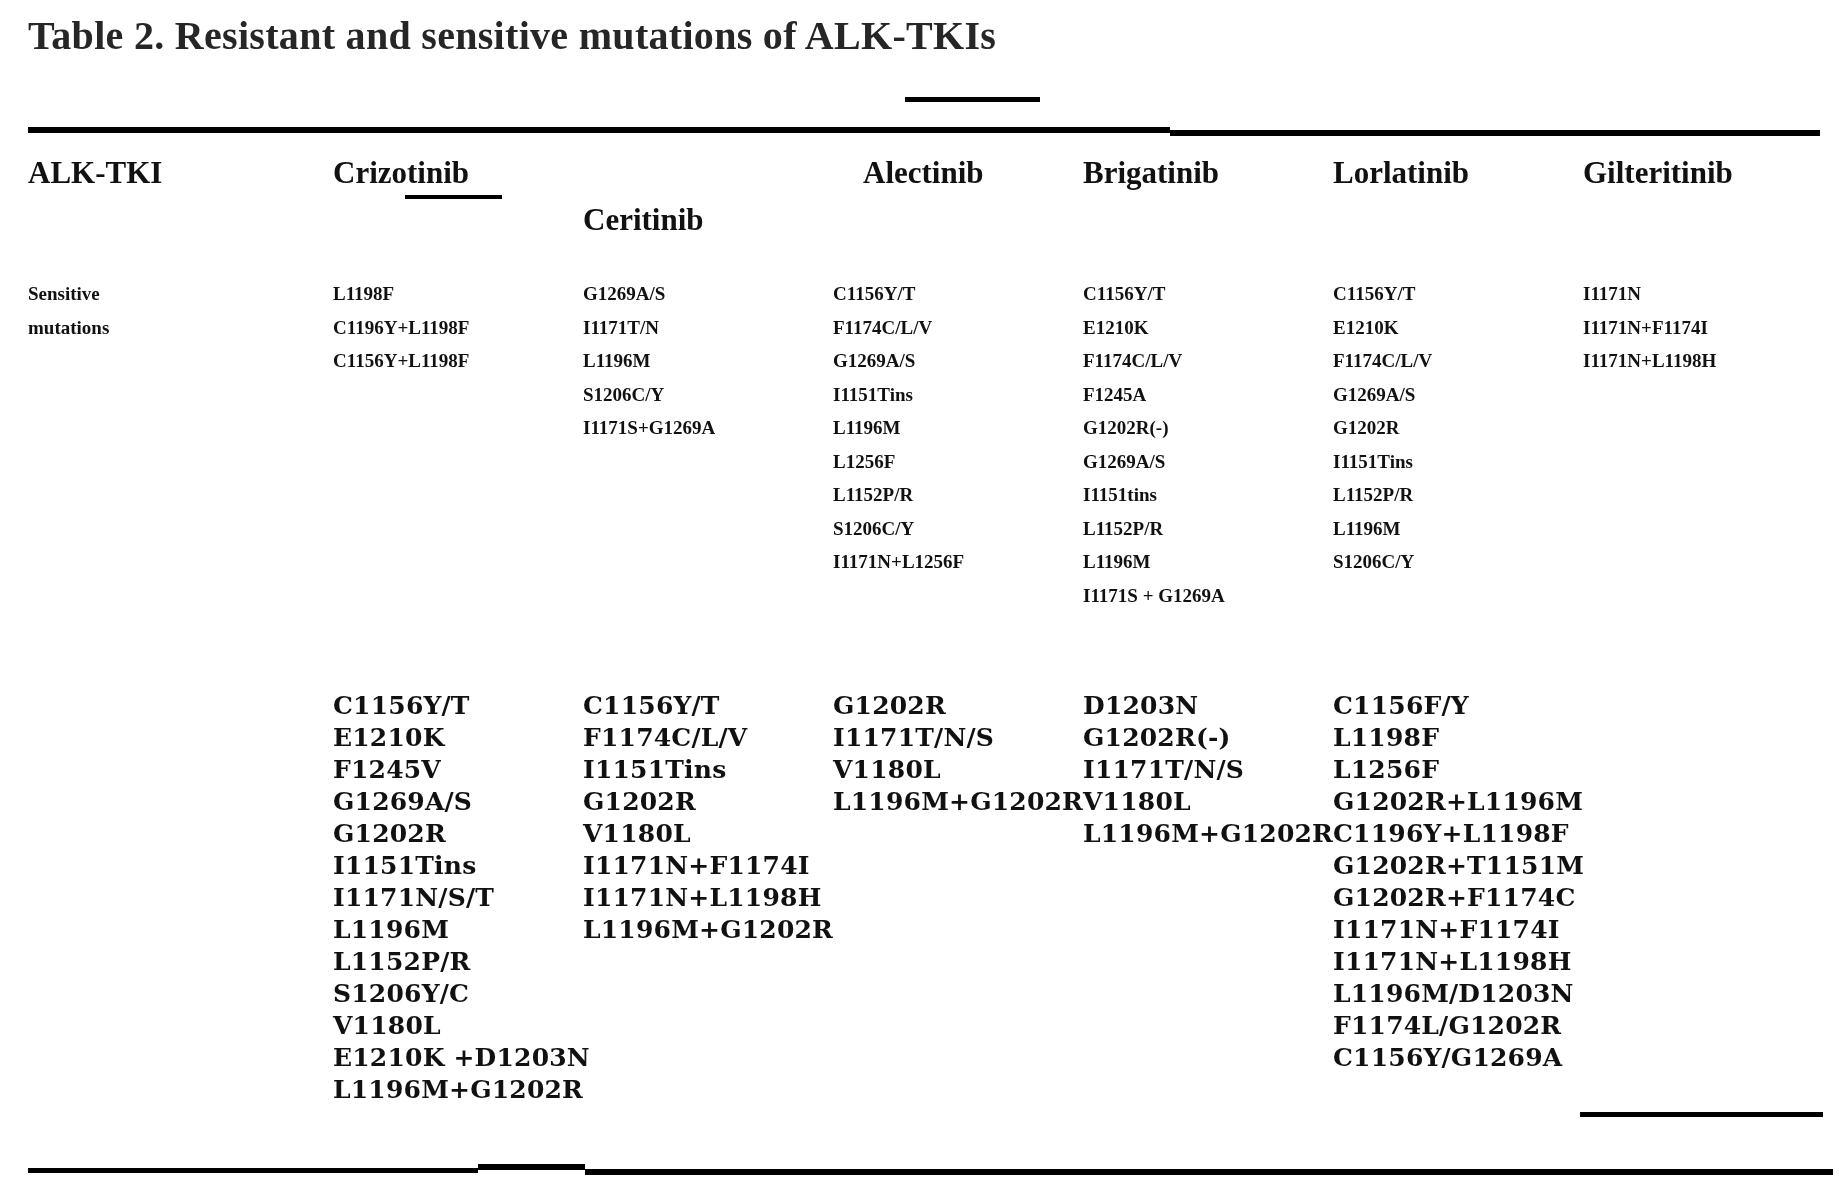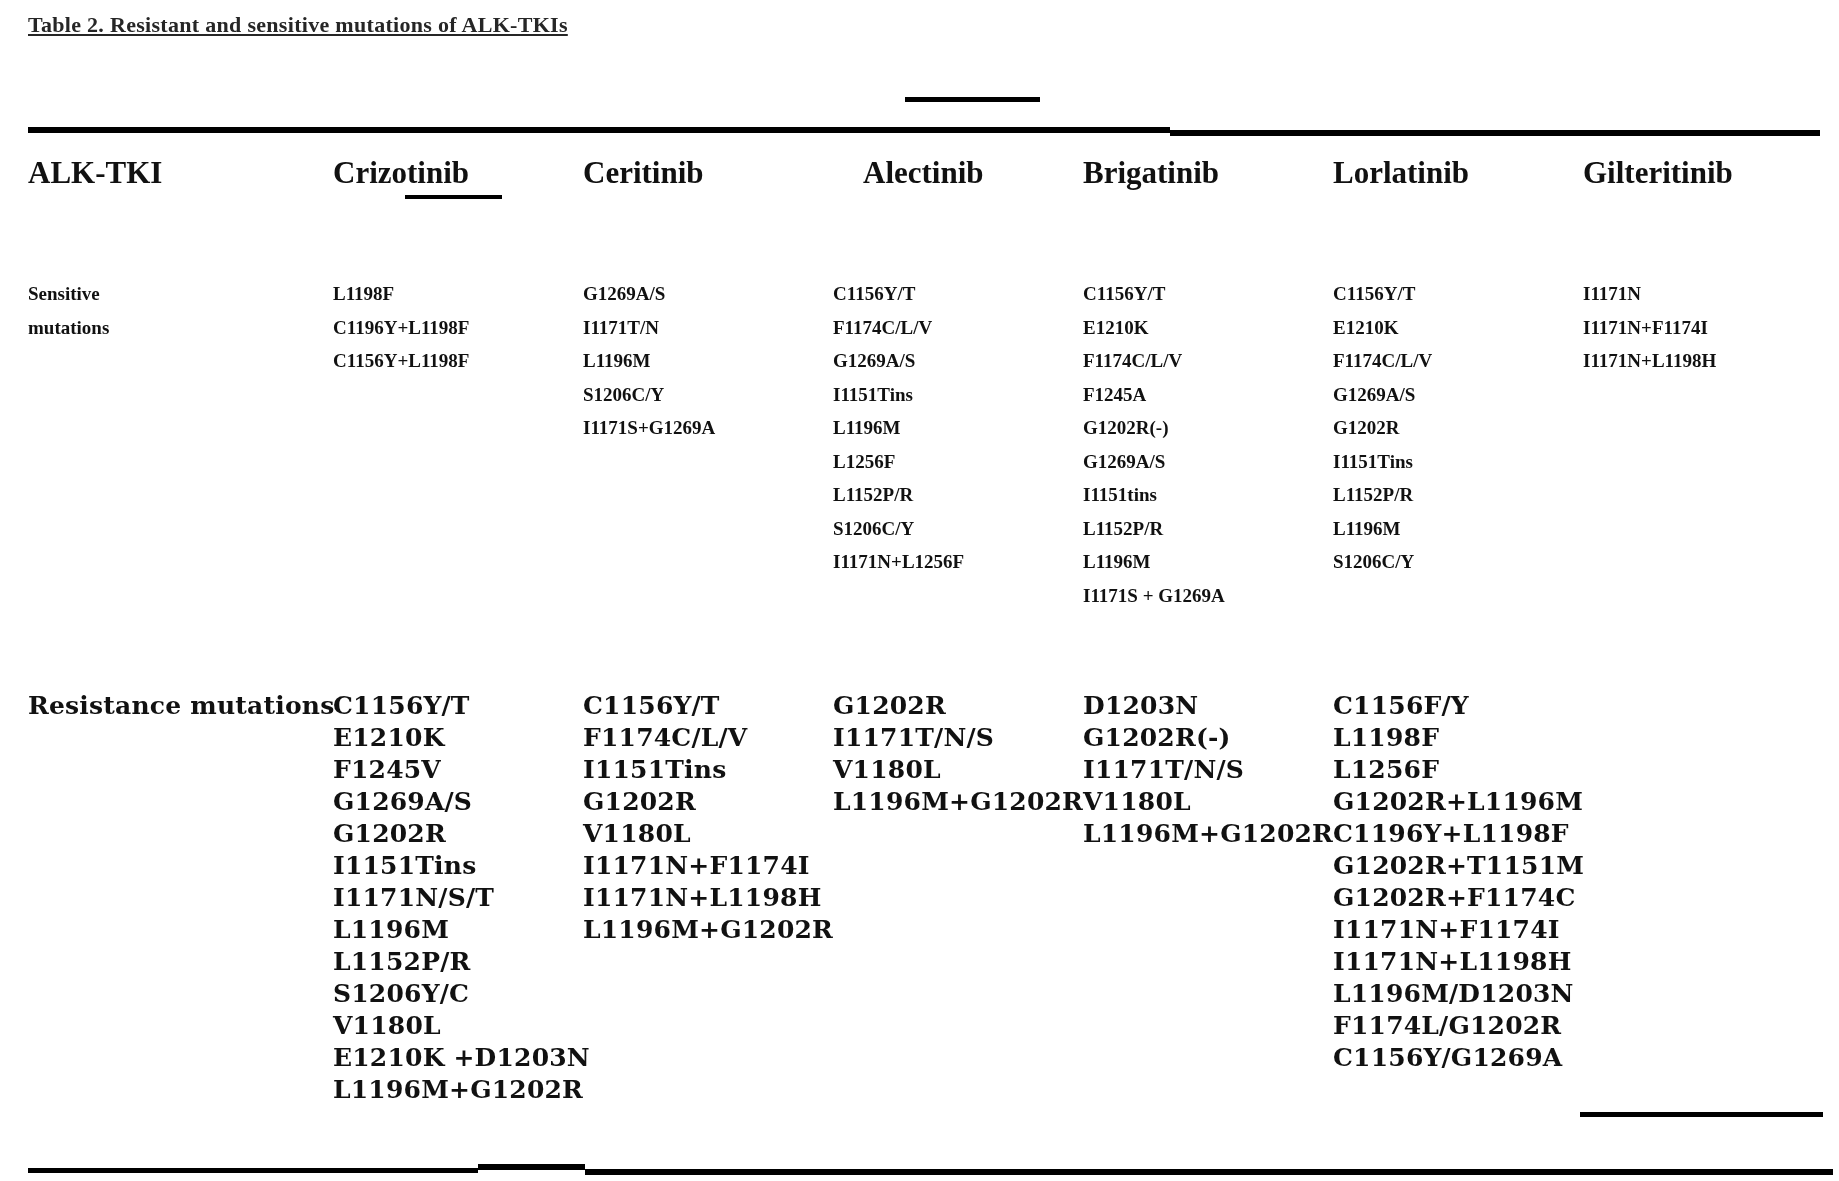--- a/index.html
+++ b/index.html
@@ -7,26 +7,25 @@
     position: relative;
     width: 1839px;
     height: 1181px;
     background: var(--bg, #ffffff);
     font-family: "Liberation Serif", serif;
     color: var(--text, #111111);
     overflow: hidden;
   }
   .title {
     position: absolute;
-    font-size: 22px;
+    font-size: 40px;
     font-weight: bold;
     color: var(--title, #262626);
     letter-spacing: 0.3px;
     white-space: nowrap;
-    text-decoration: underline;
   }
   .rule { position: absolute; background: var(--rule, #000000); }
   .hdr {
     position: absolute;
     top: 155px;
     font-size: 31px;
     font-weight: bold;
     white-space: nowrap;
   }
   .col {
@@ -54,21 +53,21 @@
 <div class="page">
 
   <div class="title" style="left:28px; top:12px;">Table 2. Resistant and sensitive mutations of ALK-TKIs</div>
 
   <div class="rule" style="left:905px; top:97px; width:135px; height:5px;"></div>
   <div class="rule" style="left:28px; top:127px; width:1142px; height:6px;"></div>
   <div class="rule" style="left:1170px; top:130px; width:650px; height:6px;"></div>
 
   <div class="hdr" style="left:28px;">ALK-TKI</div>
   <div class="hdr" style="left:333px;">Crizotinib</div>
-  <div class="hdr" style="left:583px;">Ceritinib</div>
+  <div class="hdr" style="left:583px;margin-top:47px;">Ceritinib</div>
   <div class="hdr" style="left:863px;">Alectinib</div>
   <div class="hdr" style="left:1083px;">Brigatinib</div>
   <div class="hdr" style="left:1333px;">Lorlatinib</div>
   <div class="hdr" style="left:1583px;text-align:right;">Gilteritinib</div>
 
   <div class="rule" style="left:405px; top:195px; width:97px; height:4px;"></div>
 
   <div class="col sens" style="left:28px;">
     <div>Sensitive</div>
     <div>mutations</div>
@@ -118,21 +117,20 @@
       <div class="mut">L1152P/R</div>
       <div class="mut">L1196M</div>
       <div class="mut">S1206C/Y</div>
     </div>
   <div class="col sens" style="left:1583px;">
       <div class="mut">I1171N</div>
       <div class="mut">I1171N+F1174I</div>
       <div class="mut">I1171N+L1198H</div>
     </div>
 
-  <div class="col res" style="left:28px;">Resistance mutations</div>
   <div class="col res" style="left:333px;">
       <div class="mut">C1156Y/T</div>
       <div class="mut">E1210K</div>
       <div class="mut">F1245V</div>
       <div class="mut">G1269A/S</div>
       <div class="mut">G1202R</div>
       <div class="mut">I1151Tins</div>
       <div class="mut">I1171N/S/T</div>
       <div class="mut">L1196M</div>
       <div class="mut">L1152P/R</div>

